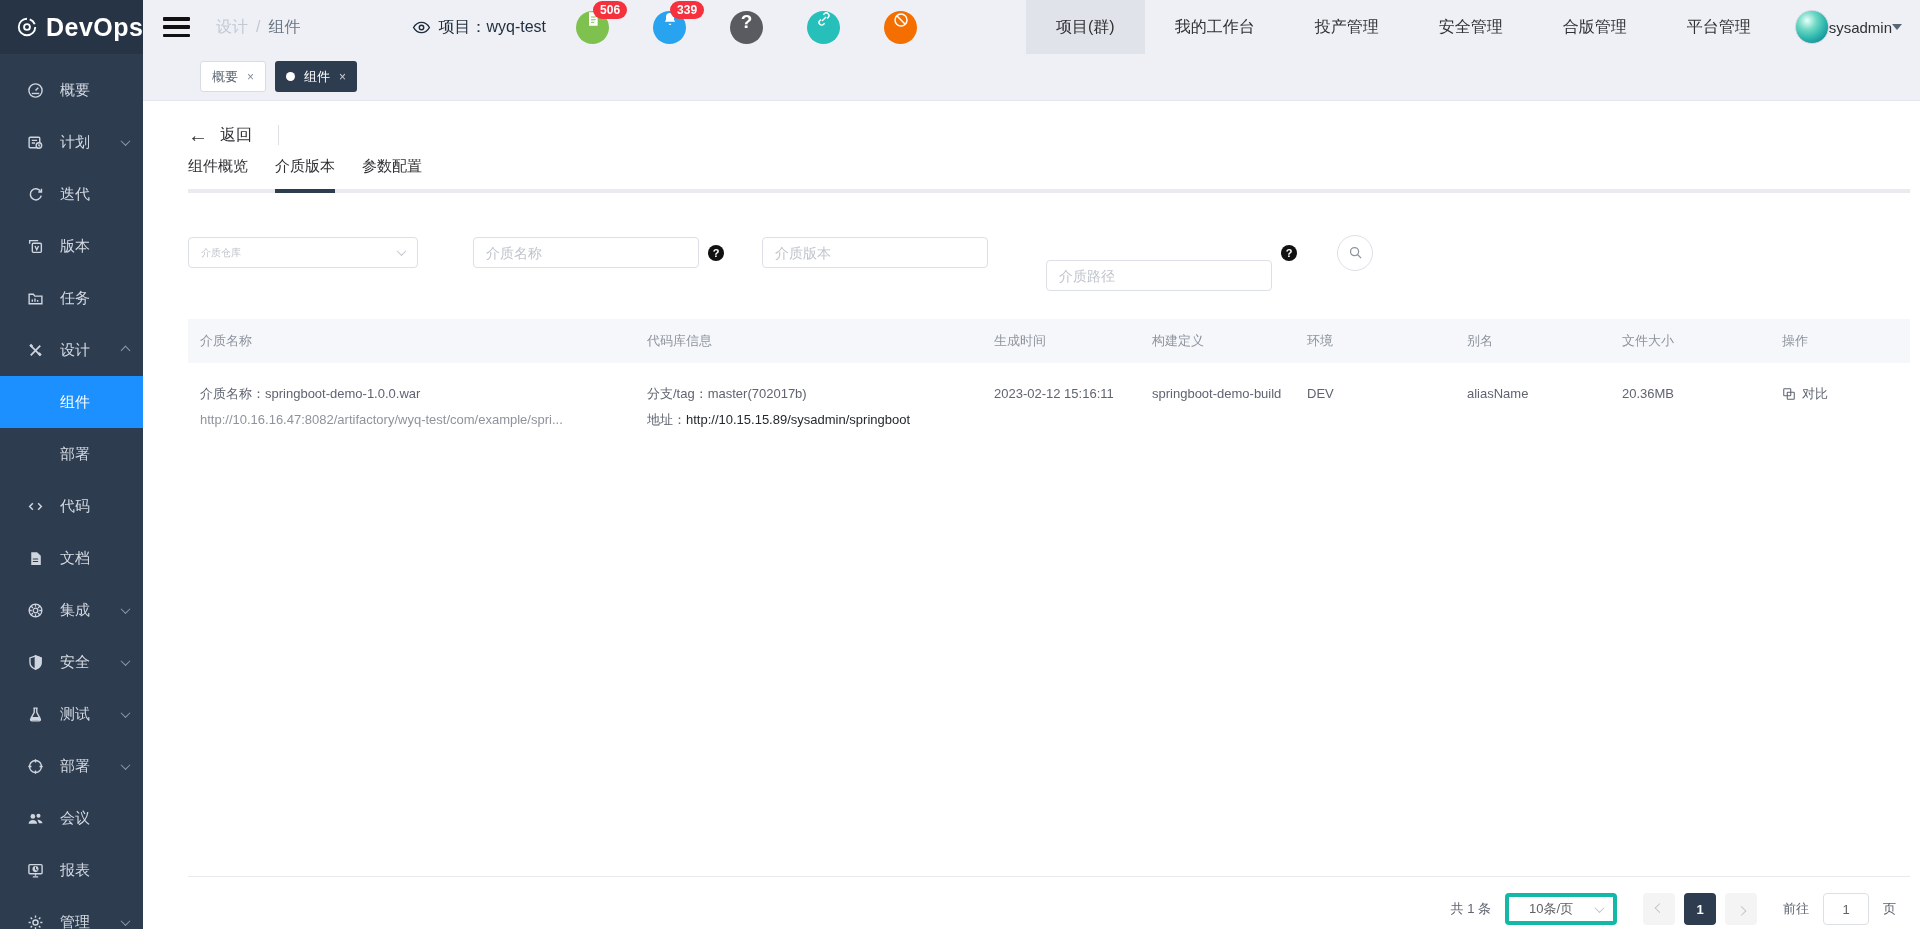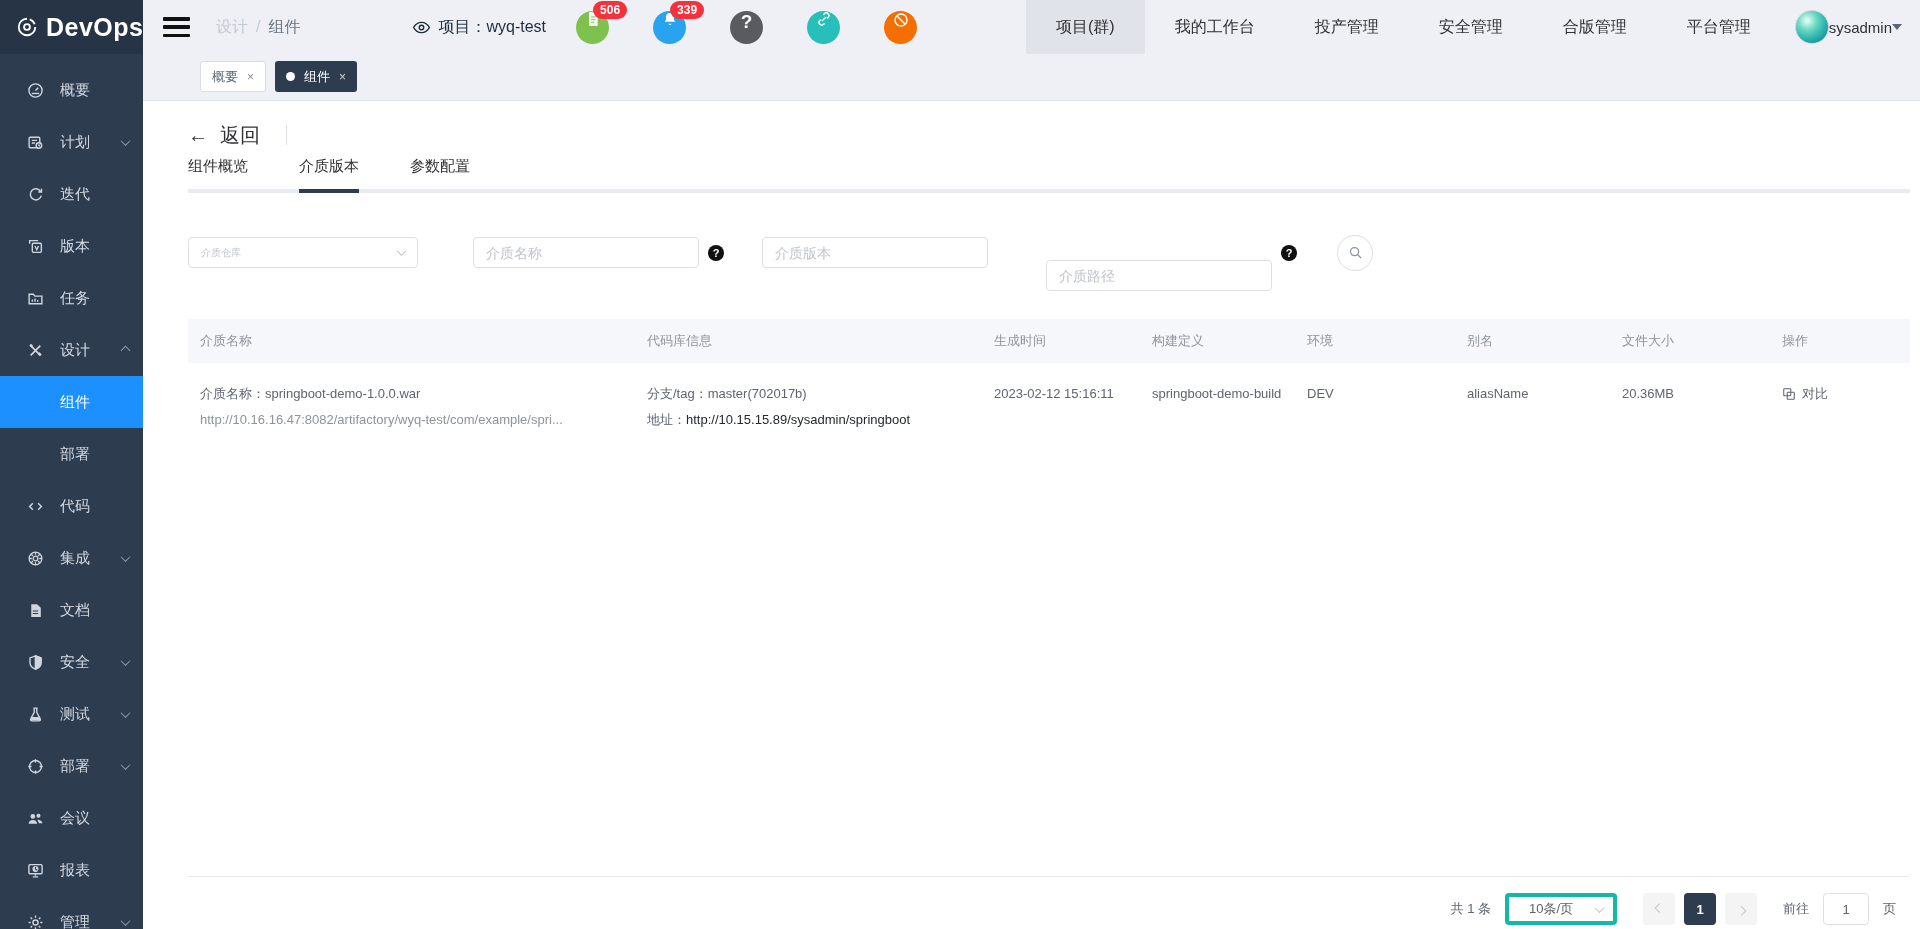--- a/index.html
+++ b/index.html
@@ -55,24 +55,24 @@
   .chip { height:31px; display:flex; align-items:center; gap:9px; padding:0 11px; font-size:13px; border-radius:3px; cursor:pointer; }
   .chip.plain { background:#fff; border:1px solid #d8dce5; color:#5a6673; }
   .chip.active { background:#2e3c50; color:#fff; }
   .chip .dot { width:9px; height:9px; border-radius:50%; background:#fff; }
   .chip .x { font-size:12px; opacity:.75; cursor:pointer; }
 
   
   .content { flex:1; background:#fff; padding:0 10px 0 45px; position:relative; }
   .back-row { display:flex; align-items:center; gap:12px; padding-top:20px; height:48px; }
   .back-arrow { font-size:20px; color:#303133; cursor:pointer; line-height:1; }
-  .back-label { font-size:20px; color:#303133; cursor:pointer; }
+  .back-label { font-size:16px; color:#303133; cursor:pointer; }
   .vdiv { width:1px; height:20px; background:#dcdfe6; margin-left:14px; }
 
-  .page-tabs { display:flex; gap:51px; margin-top:8px; border-bottom:4px solid #e9ebf0; }
+  .page-tabs { display:flex; gap:27px; margin-top:8px; border-bottom:4px solid #e9ebf0; }
   .ptab { font-size:15px; color:#303133; padding-bottom:13px; margin-bottom:-4px; cursor:pointer; }
   .ptab.active { border-bottom:4px solid #2e3c50; font-weight:500; }
 
   .filters { display:flex; align-items:center; margin-top:21px; }
   .f-select { width:230px; height:31px; border:1px solid #dcdfe6; border-radius:4px; background:#fff; display:flex; align-items:center; justify-content:space-between; padding:0 12px; cursor:pointer; }
   .f-select .ph { color:#c0c4cc; font-size:10px; }
   .f-input { width:226px; height:31px; border:1px solid #dcdfe6; border-radius:4px; padding:0 12px; font-size:14px; color:#606266; font-family:inherit; }
   .f-input::placeholder { color:#c0c4cc; }
   .help { width:16px; height:16px; border-radius:50%; background:#111; color:#fff; font-size:11px; font-weight:bold; display:flex; align-items:center; justify-content:center; margin-left:9px; cursor:pointer; }
   .search-btn { width:36px; height:36px; border-radius:50%; border:1px solid #dcdfe6; background:#fff; display:flex; align-items:center; justify-content:center; cursor:pointer; margin-left:40px; }
@@ -196,38 +196,38 @@
         <span class="s-icon">
           <svg width="17" height="17" viewBox="0 0 16 16" fill="none" stroke="#cfd6e0" stroke-width="1.4">
               <path d="M5.5 5L2.5 8l3 3M10.5 5l3 3-3 3"></path>
             </svg>
         </span>
         <span class="s-label">代码</span>
       </div>
 
       <div class="s-item">
         <span class="s-icon">
+          <svg width="17" height="17" viewBox="0 0 16 16" fill="#cfd6e0">
+              <path d="M4 2h5.5L13 5.5V14H4z"></path>
+              <path d="M5.5 8.5h5M5.5 10.8h5" stroke="#2e3c50" stroke-width="1"></path>
+            </svg>
+        </span>
+        <span class="s-label">文档</span>
+      </div>
+
+      <div class="s-item">
+        <span class="s-icon">
           <svg width="17" height="17" viewBox="0 0 16 16" fill="none" stroke="#cfd6e0" stroke-width="1.2">
               <circle cx="8" cy="8" r="6"></circle>
               <circle cx="8" cy="8" r="2.2"></circle>
               <path d="M8 2v2.5M8 11.5V14M2 8h2.5M11.5 8H14M4 4l1.6 1.6M10.4 10.4L12 12M12 4l-1.6 1.6M5.6 10.4L4 12"></path>
             </svg>
         </span>
         <span class="s-label">集成</span>
         <span class="chev down"></span>
-      </div>
-
-      <div class="s-item">
-        <span class="s-icon">
-          <svg width="17" height="17" viewBox="0 0 16 16" fill="#cfd6e0">
-              <path d="M4 2h5.5L13 5.5V14H4z"></path>
-              <path d="M5.5 8.5h5M5.5 10.8h5" stroke="#2e3c50" stroke-width="1"></path>
-            </svg>
-        </span>
-        <span class="s-label">文档</span>
       </div>
 
       <div class="s-item">
         <span class="s-icon">
           <svg width="17" height="17" viewBox="0 0 16 16" fill="none" stroke="#cfd6e0" stroke-width="1.3">
               <path d="M8 1.8l5.2 1.9v4.2c0 3.1-2.1 5.1-5.2 6.3-3.1-1.2-5.2-3.2-5.2-6.3V3.7z"></path>
               <path d="M8 1.8v12.4" fill="none"></path>
               <path d="M8 1.8l5.2 1.9v4.2c0 3.1-2.1 5.1-5.2 6.3z" fill="#cfd6e0"></path>
             </svg>
         </span>

